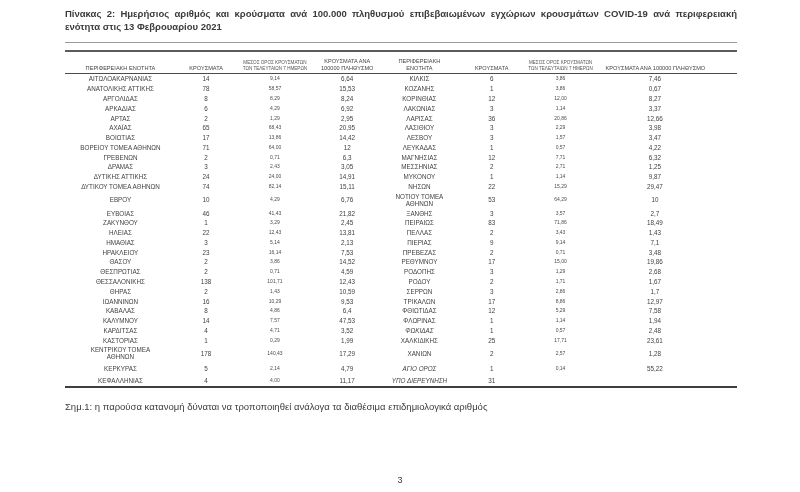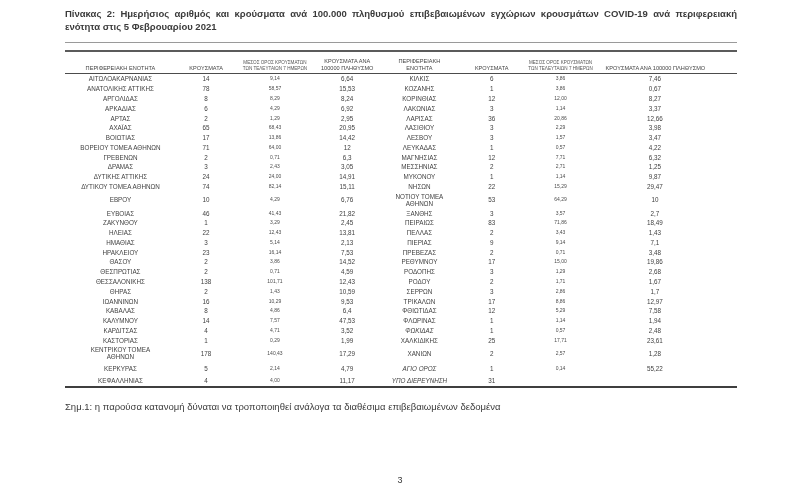--- a/index.html
+++ b/index.html
@@ -51,21 +51,21 @@
     position: absolute; left: 0; right: 0; bottom: 7px;
     text-align: center; font-size: 9px; color: #3b3b3b;
   }
 </style>
 </head>
 <body>
 
 <div class="page">
   <div class="content">
 
-    <div class="doc-title">Πίνακας 2:  Ημερήσιος αριθμός και κρούσματα ανά 100.000 πληθυσμού επιβεβαιωμένων εγχώριων κρουσμάτων COVID-19 ανά περιφερειακή ενότητα στις 5 Φεβρουαρίου 2021</div>
+    <div class="doc-title">Πίνακας 2:  Ημερήσιος αριθμός και κρούσματα ανά 100.000 πληθυσμού επιβεβαιωμένων εγχώριων κρουσμάτων COVID-19 ανά περιφερειακή ενότητα στις 13 Φεβρουαρίου 2021</div>
 
     <div class="rule-thin"></div>
     <div class="rule-thick"></div>
 
     <table class="covid">
       <colgroup>
         <col style="width:16.5%">
           <col style="width:9%">
           <col style="width:11.5%">
           <col style="width:10%">
@@ -386,18 +386,18 @@
             <td>11,17</td>
             <td class="italic">ΥΠΟ ΔΙΕΡΕΥΝΗΣΗ</td>
             <td>31</td>
             <td class="avg"></td>
             <td class="last-col"></td>
           </tr>
         </tbody>
     </table>
 
     <div class="notes">
-      <p class="note">Σημ.1: η παρούσα κατανομή δύναται να τροποποιηθεί ανάλογα τα διαθέσιμα επιβεβαιωμένων δεδομένα</p>
+      <p class="note">Σημ.1: η παρούσα κατανομή δύναται να τροποποιηθεί ανάλογα τα διαθέσιμα επιδημιολογικά αριθμός</p>
     </div>
   </div>
 
   <div class="page-number">3</div>
 </div>
 
 </body></html>

